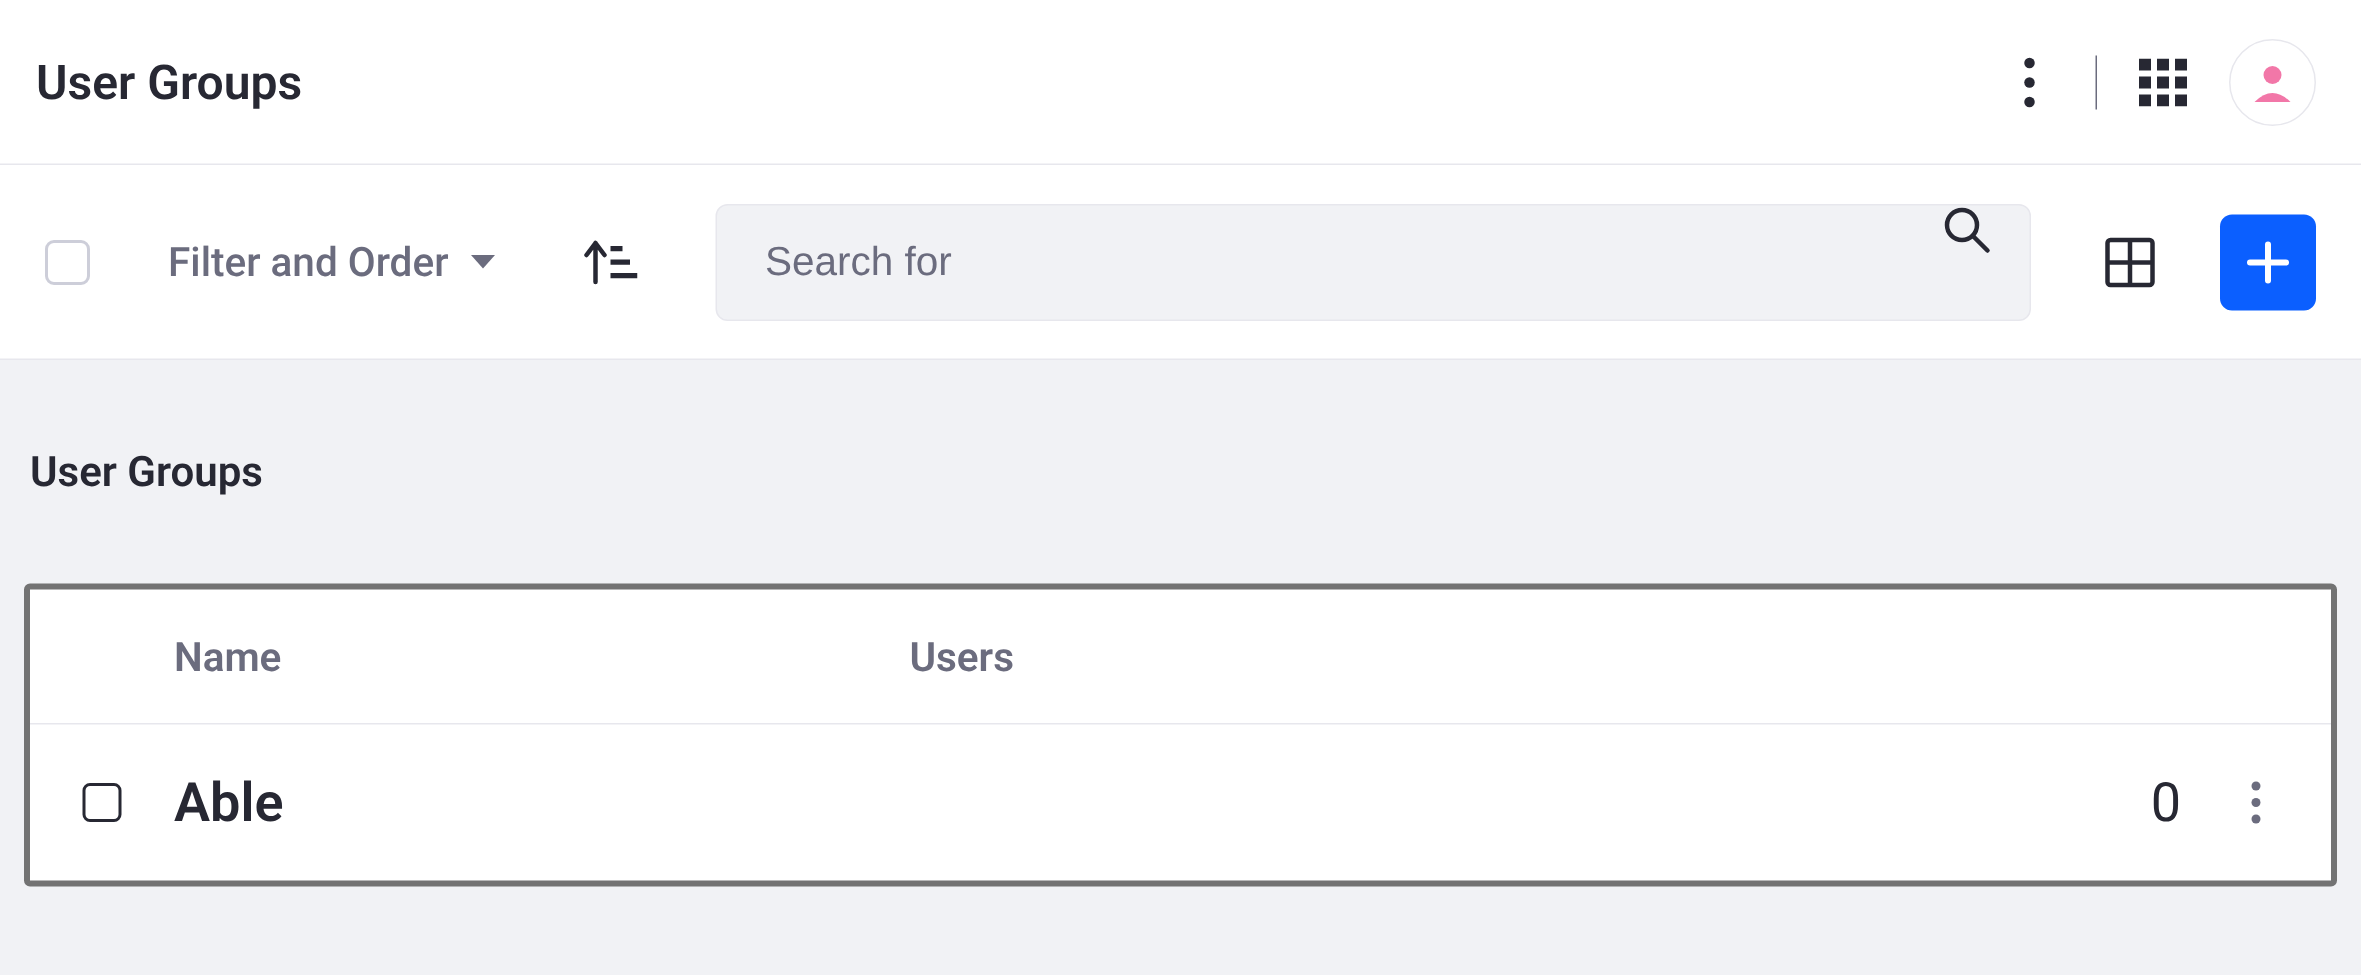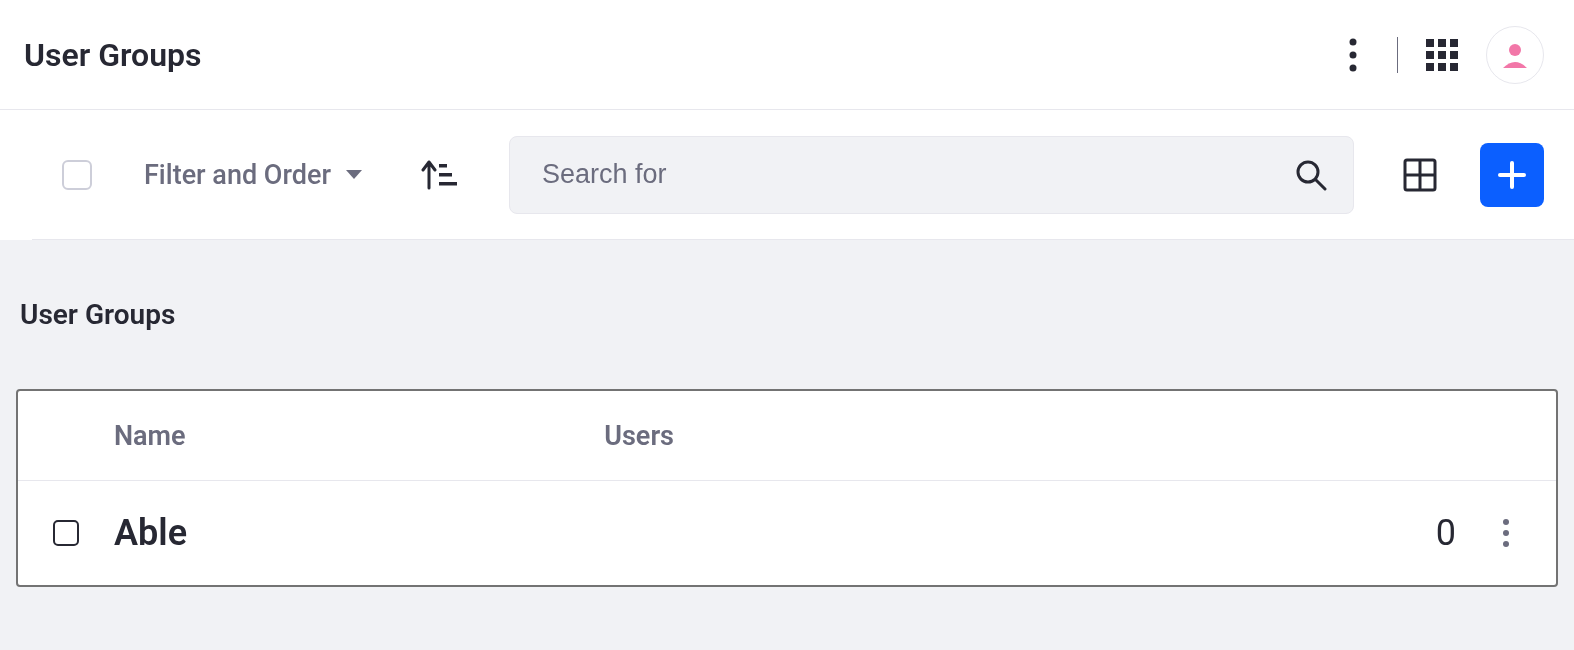--- a/index.html
+++ b/index.html
@@ -53,21 +53,20 @@
     cursor: pointer;
   }
   .toolbar {
     height: 130px;
     display: flex;
     align-items: center;
     padding: 0 30px 0 30px;
     gap: 28px;
     border-bottom: 1px solid #e7e7ed;
     background: #fff;
-    margin-left: 32px;
   }
   .checkbox {
     width: 30px;
     height: 30px;
     border: 2px solid #cdced9;
     border-radius: 6px;
     cursor: pointer;
     flex-shrink: 0;
   }
   .checkbox-sm {
@@ -95,21 +94,20 @@
     display: flex;
     align-items: center;
   }
   .search-box {
     flex: 1;
     height: 78px;
     background: #f1f2f5;
     border: 1px solid #e7e7ed;
     border-radius: 8px;
     display: flex;
-    align-items: center;
     padding: 0 26px 0 32px;
     margin-left: 24px;
   }
   .search-input {
     flex: 1;
     border: none;
     background: transparent;
     font-size: 27px;
     color: #6b6c7e;
     outline: none;
@@ -142,21 +140,21 @@
     height: calc(650px - 240px);
   }
   .section-title {
     font-size: 28px;
     font-weight: 600;
     color: #272833;
     padding: 58px 0 0 4px;
   }
   .table-wrap {
     background: #fff;
-    border: 2px solid #737373;
+    border: 4px solid #737373;
     border-radius: 4px;
     margin-top: 58px;
   }
   .table-head {
     display: flex;
     align-items: center;
     height: 90px;
     border-bottom: 1px solid #e7e7ed;
     color: #6b6c7e;
     font-size: 27px;

